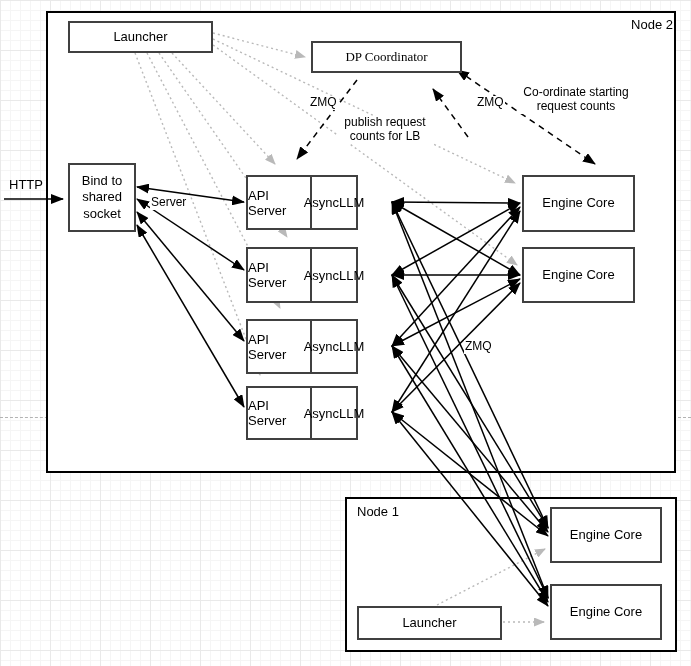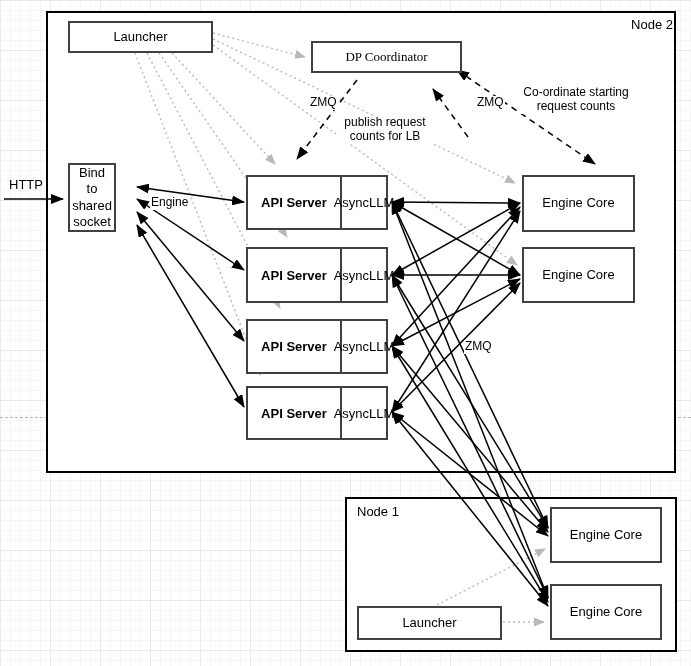--- a/index.html
+++ b/index.html
@@ -16,21 +16,21 @@
   .page-break{position:absolute;left:0;top:417px;width:691px;border-top:1px dashed #b3b3b3;z-index:0;}
   .node{position:absolute;background:#fff;border:2px solid #000;box-sizing:border-box;z-index:1;}
   .node-label{position:absolute;z-index:4;font-size:13px;}
   svg.wires{position:absolute;left:0;top:0;z-index:2;pointer-events:none;}
   .box{position:absolute;background:#fff;border:2px solid #404040;box-sizing:border-box;
        display:flex;align-items:center;justify-content:center;text-align:center;
        font-size:13px;line-height:1.25;z-index:3;}
   .api-row{position:absolute;display:flex;z-index:3;box-sizing:border-box;}
   .api-cell,.async-cell{background:#fff;border:2px solid #404040;box-sizing:border-box;
        display:flex;align-items:center;justify-content:center;font-size:13px;}
-  .api-cell{width:96px;font-weight:bold;}
+  .api-cell{width:66px;}
   .async-cell{width:46px;border-left:none;}
   .ann{position:absolute;z-index:4;font-size:12px;background:#ffffff;line-height:1.15;padding:0 1px;}
   .ann.center{text-align:center;}
   .ln-solid{stroke:#000;stroke-width:1.5;}
   .ln-dash{stroke:#000;stroke-width:1.5;stroke-dasharray:6 5;}
   .ln-dot{stroke:#b9b9b9;stroke-width:1.4;stroke-dasharray:2 3;}
 </style>
 </head>
 <body>
 
@@ -95,21 +95,21 @@
 
     <g>
       <line class="ln-dash" x1="357" y1="80" x2="297" y2="159" marker-end="url(#mb)"></line>
       <line class="ln-dash" x1="468" y1="137" x2="433" y2="89" marker-end="url(#mb)"></line>
       <line class="ln-dash" x1="457" y1="70" x2="595" y2="164" marker-start="url(#mb)" marker-end="url(#mb)"></line>
     </g>
   </svg>
 
   <div class="box" style="left:68px;top:21px;width:145px;height:32px;">Launcher</div>
   <div class="box" style="left:311px;top:41px;width:151px;height:32px;font-family:Liberation Serif, serif;">DP Coordinator</div>
-  <div class="box" style="left:68px;top:163px;width:48px;height:69px;padding:2px;">Bind to shared socket</div>
+  <div class="box" style="left:68px;top:163px;width:68px;height:69px;padding:2px;">Bind to shared socket</div>
 
   <div class="api-row" style="left:246px;top:175px;height:55px;">
     <div class="api-cell">API Server</div>
     <div class="async-cell">AsyncLLM</div>
   </div>
   <div class="api-row" style="left:246px;top:247px;height:56px;">
     <div class="api-cell">API Server</div>
     <div class="async-cell">AsyncLLM</div>
   </div>
   <div class="api-row" style="left:246px;top:319px;height:55px;">
@@ -122,20 +122,20 @@
   </div>
 
   <div class="box" style="left:522px;top:175px;width:113px;height:57px;">Engine Core</div>
   <div class="box" style="left:522px;top:247px;width:113px;height:56px;">Engine Core</div>
 
   <div class="box" style="left:550px;top:507px;width:112px;height:56px;">Engine Core</div>
   <div class="box" style="left:550px;top:584px;width:112px;height:56px;">Engine Core</div>
   <div class="box" style="left:357px;top:606px;width:145px;height:34px;">Launcher</div>
 
   <div class="ann" style="left:8px;top:178px;font-size:13px;background:transparent;">HTTP</div>
-  <div class="ann" style="left:150px;top:196px;">Engine</div>
+  <div class="ann" style="left:150px;top:196px;">Server</div>
   <div class="ann" style="left:309px;top:96px;">ZMQ</div>
   <div class="ann" style="left:476px;top:96px;">ZMQ</div>
   <div class="ann" style="left:464px;top:340px;">ZMQ</div>
   <div class="ann center" style="left:338px;top:116px;width:92px;">publish request counts for LB</div>
   <div class="ann center" style="left:520px;top:86px;width:110px;">Co-ordinate starting request counts</div>
 
 </div>
 
 </body></html>

